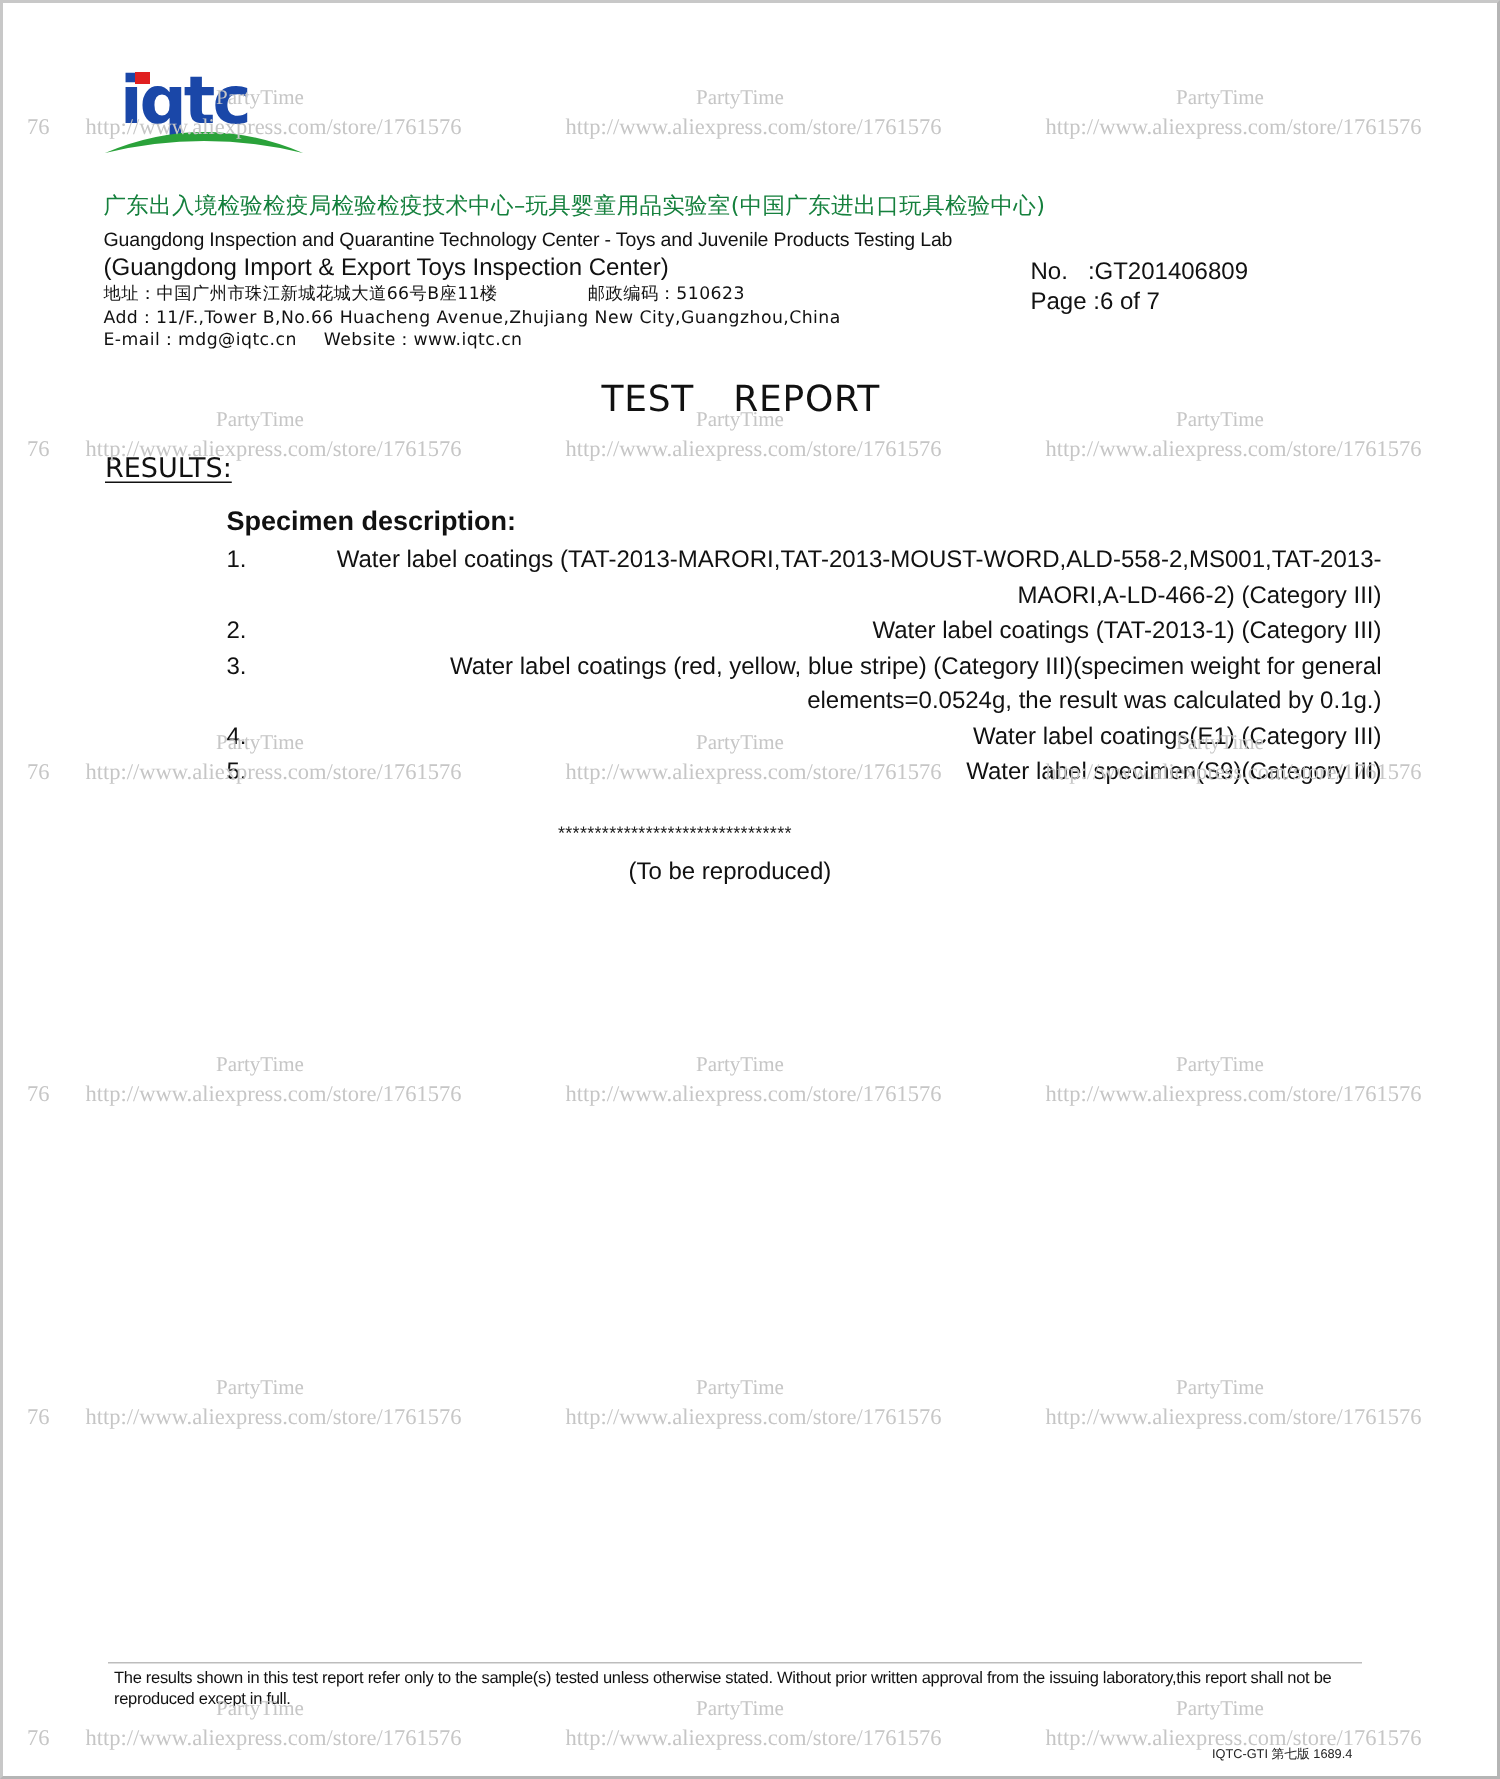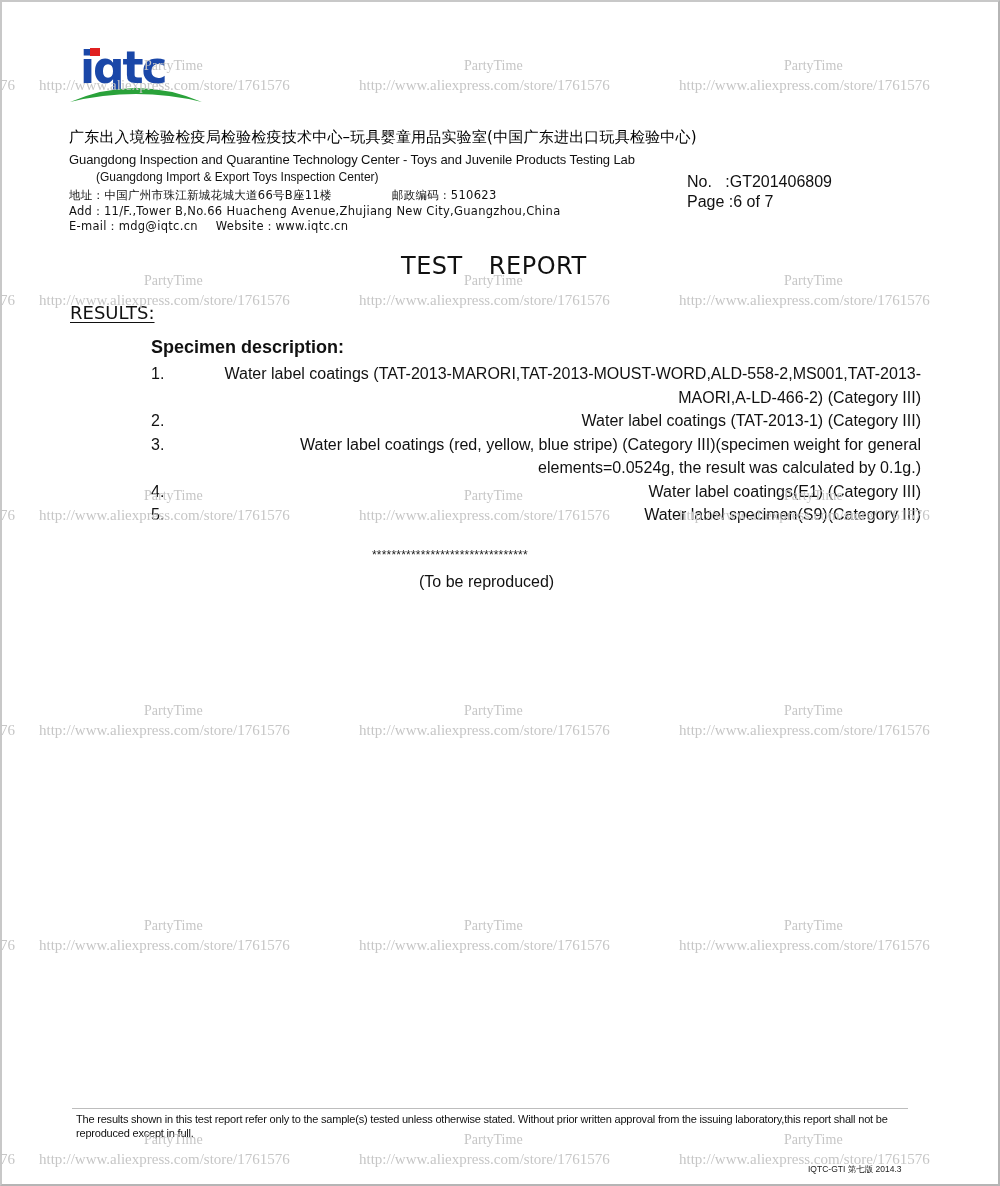--- a/index.html
+++ b/index.html
@@ -2,32 +2,32 @@
 <html><head>
 <meta charset="utf-8">
 <style>
   html, body { margin: 0; padding: 0; background: #ffffff; }
   body { width: 1000px; height: 1186px; position: relative; overflow: hidden; font-family: "Liberation Sans", sans-serif; color: #111; }
   .page-frame { position: absolute; left: 0; top: 0; width: 996px; height: 1182px; border: 2px solid #b5b5b5; border-left-color: #c8c8c8; border-top-color: #c8c8c8; box-sizing: content-box; background: #fff; }
 
   
   .wm { position: absolute; font-family: Liberation Serif, serif; color: #c6c6c6; font-size: 14px; white-space: nowrap; z-index: 5; pointer-events: none; }
   .wm-brand { font-size: 14px; }
-  .wm-url { font-size: 15px; }
+  .wm-url { font-size: 15px; padding-left: 18px; }
 
   
   .logo { position: absolute; left: 68px; top: 44px; width: 136px; height: 60px; }
   .logo-text { position: absolute; left: 12px; top: 2px; font-family: "DejaVu Sans", sans-serif; font-weight: bold; font-size: 44px; color: #1a47a8; letter-spacing: -2px; line-height: 44px; }
   .logo-red { position: absolute; left: 22px; top: 4px; width: 10px; height: 8px; background: #e02020; }
   .logo-arc { position: absolute; left: 0; top: 36px; width: 136px; height: 24px; }
 
   
-  .hdr-cn { position: absolute; left: 69px; top: 128px; font-size: 15px; font-family: "DejaVu Sans", sans-serif; color: #000000; letter-spacing: 0.2px; white-space: nowrap; }
+  .hdr-cn { position: absolute; left: 69px; top: 128px; font-size: 15px; font-family: "DejaVu Sans", sans-serif; color: #15803d; letter-spacing: 0.2px; white-space: nowrap; }
   .hdr-en1 { position: absolute; left: 69px; top: 152px; font-size: 13px; white-space: nowrap; letter-spacing: -0.1px; }
-  .hdr-en2 { position: absolute; left: 69px; top: 170px; font-size: 12px; white-space: nowrap; margin-left: 27px; }
+  .hdr-en2 { position: absolute; left: 69px; top: 170px; font-size: 16px; white-space: nowrap; }
   .hdr-addr { position: absolute; left: 69px; top: 188px; font-size: 11.5px; line-height: 15.5px; white-space: nowrap; font-family: "DejaVu Sans", sans-serif; letter-spacing: 0.3px; }
   .hdr-addr .row { display: flex; }
   .hdr-addr .gap { display: inline-block; width: 60px; }
   .hdr-addr .gap2 { display: inline-block; width: 18px; }
 
   .reportno { position: absolute; left: 687px; top: 172px; font-size: 16px; line-height: 20px; white-space: nowrap; }
 
   .title { position: absolute; left: 401px; top: 252px; font-family: "DejaVu Sans", sans-serif; font-size: 24px; letter-spacing: 0.5px; color: #111; white-space: nowrap; word-spacing: 18px; }
 
   .results { position: absolute; left: 70px; top: 302px; font-family: "DejaVu Sans", sans-serif; font-size: 18px; text-decoration: underline; text-underline-offset: 3px; color: #111; }
@@ -111,21 +111,21 @@
         <span class="txt">Water label specimen(S9)(Category III)</span>
       </li>
   </ul>
 </div>
 
 <div class="stars">********************************</div>
 <div class="continued">(To be reproduced)</div>
 
 <div class="footer-rule"></div>
 <div class="footer-note">The results shown in this test report refer only to the sample(s) tested unless otherwise stated. Without prior written approval from the issuing laboratory,this report shall not be reproduced except in full.</div>
-<div class="footer-code">IQTC-GTI 第七版 2014.3</div>
+<div class="footer-code">IQTC-GTI 第七版 1689.4</div>
 
 <div id="wm-layer">
     <div class="wm wm-url" style="left: 0px; top: 77px;">76</div>
     <div class="wm wm-brand" style="left: 144px; top: 58px;">PartyTime</div>
     <div class="wm wm-url" style="left: 39px; top: 77px;">http://www.aliexpress.com/store/1761576</div>
     <div class="wm wm-brand" style="left: 464px; top: 58px;">PartyTime</div>
     <div class="wm wm-url" style="left: 359px; top: 77px;">http://www.aliexpress.com/store/1761576</div>
     <div class="wm wm-brand" style="left: 784px; top: 58px;">PartyTime</div>
     <div class="wm wm-url" style="left: 679px; top: 77px;">http://www.aliexpress.com/store/1761576</div>
     <div class="wm wm-url" style="left: 0px; top: 292px;">76</div>

